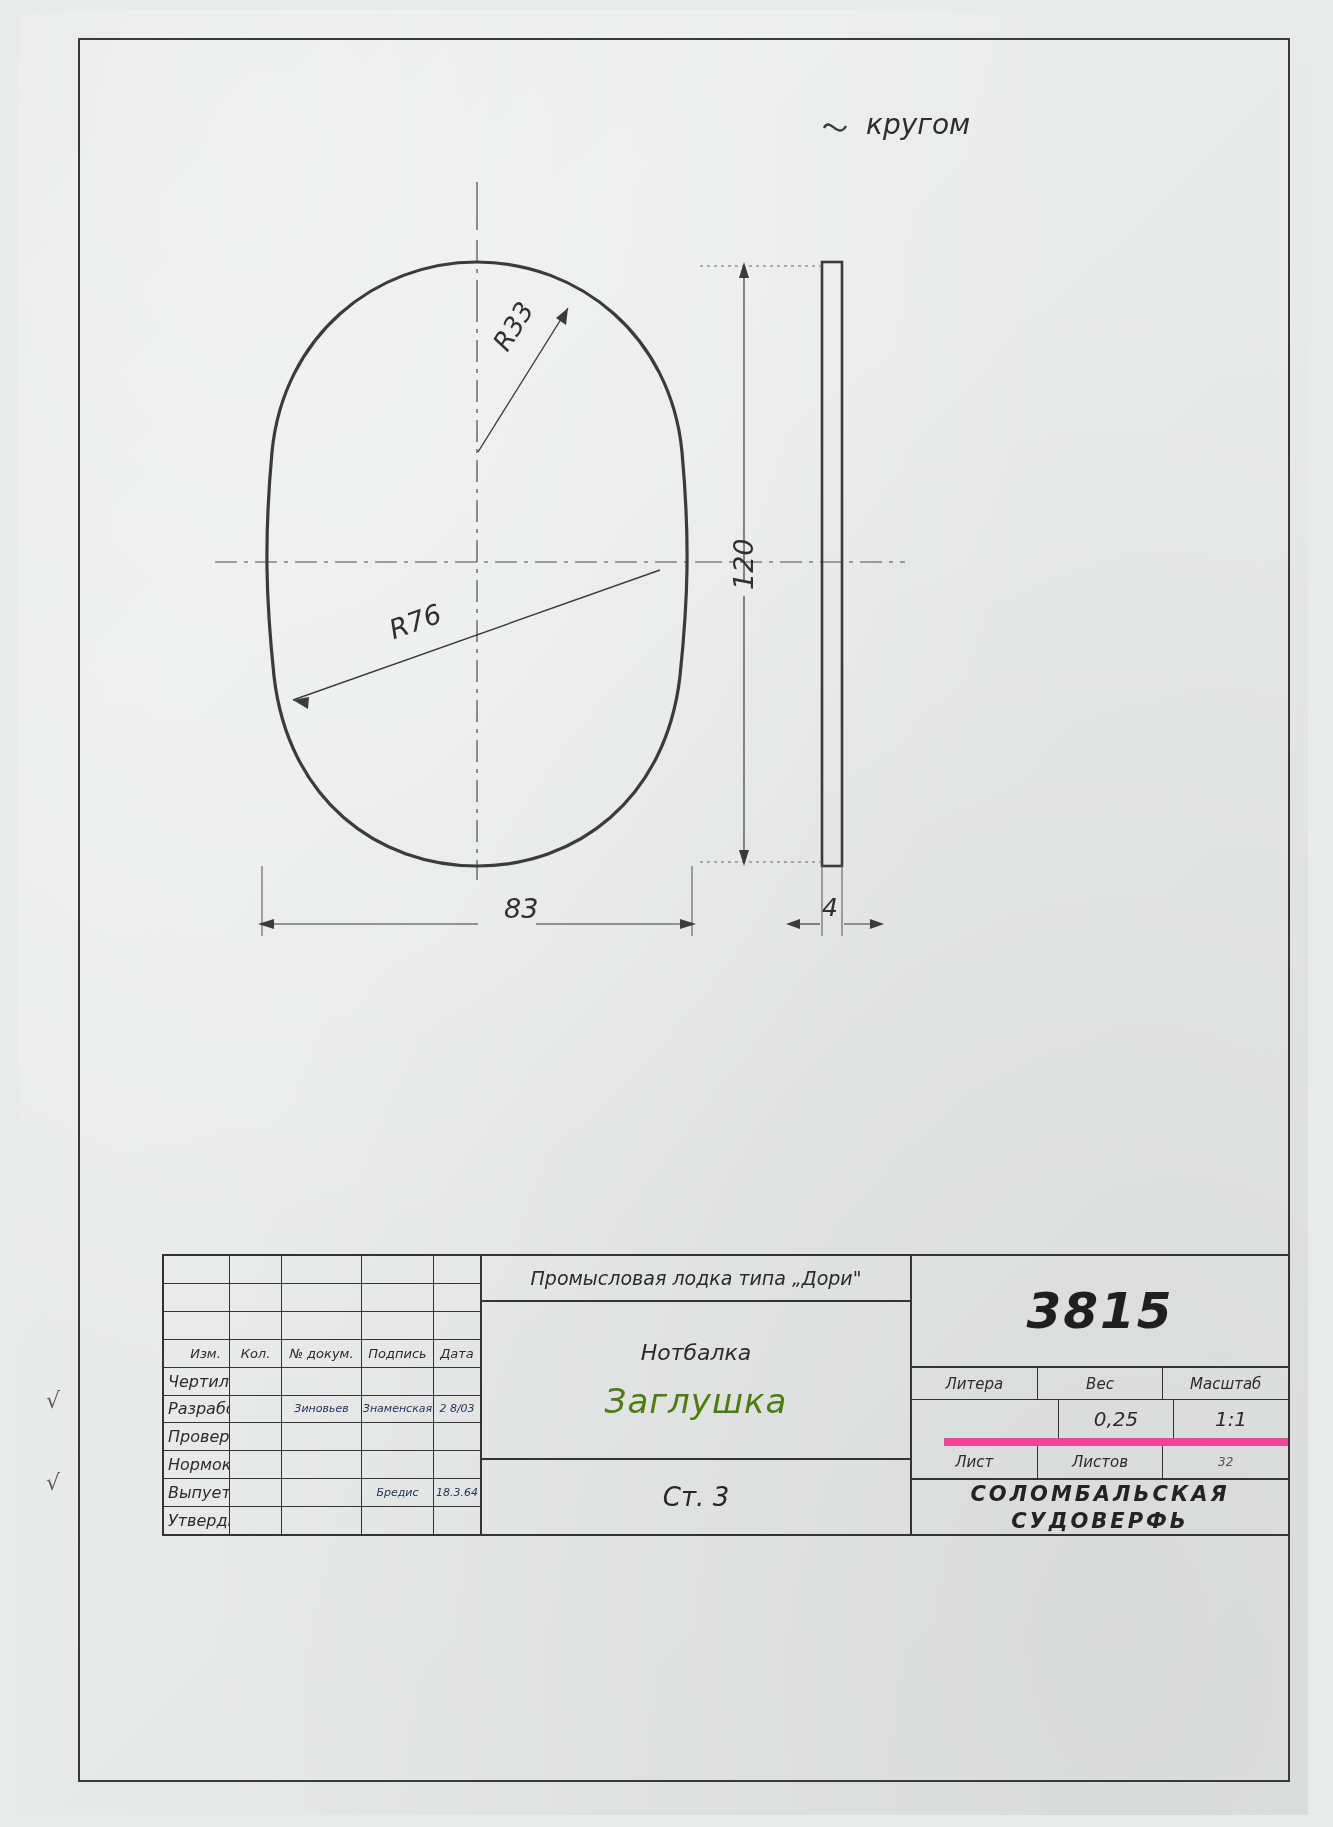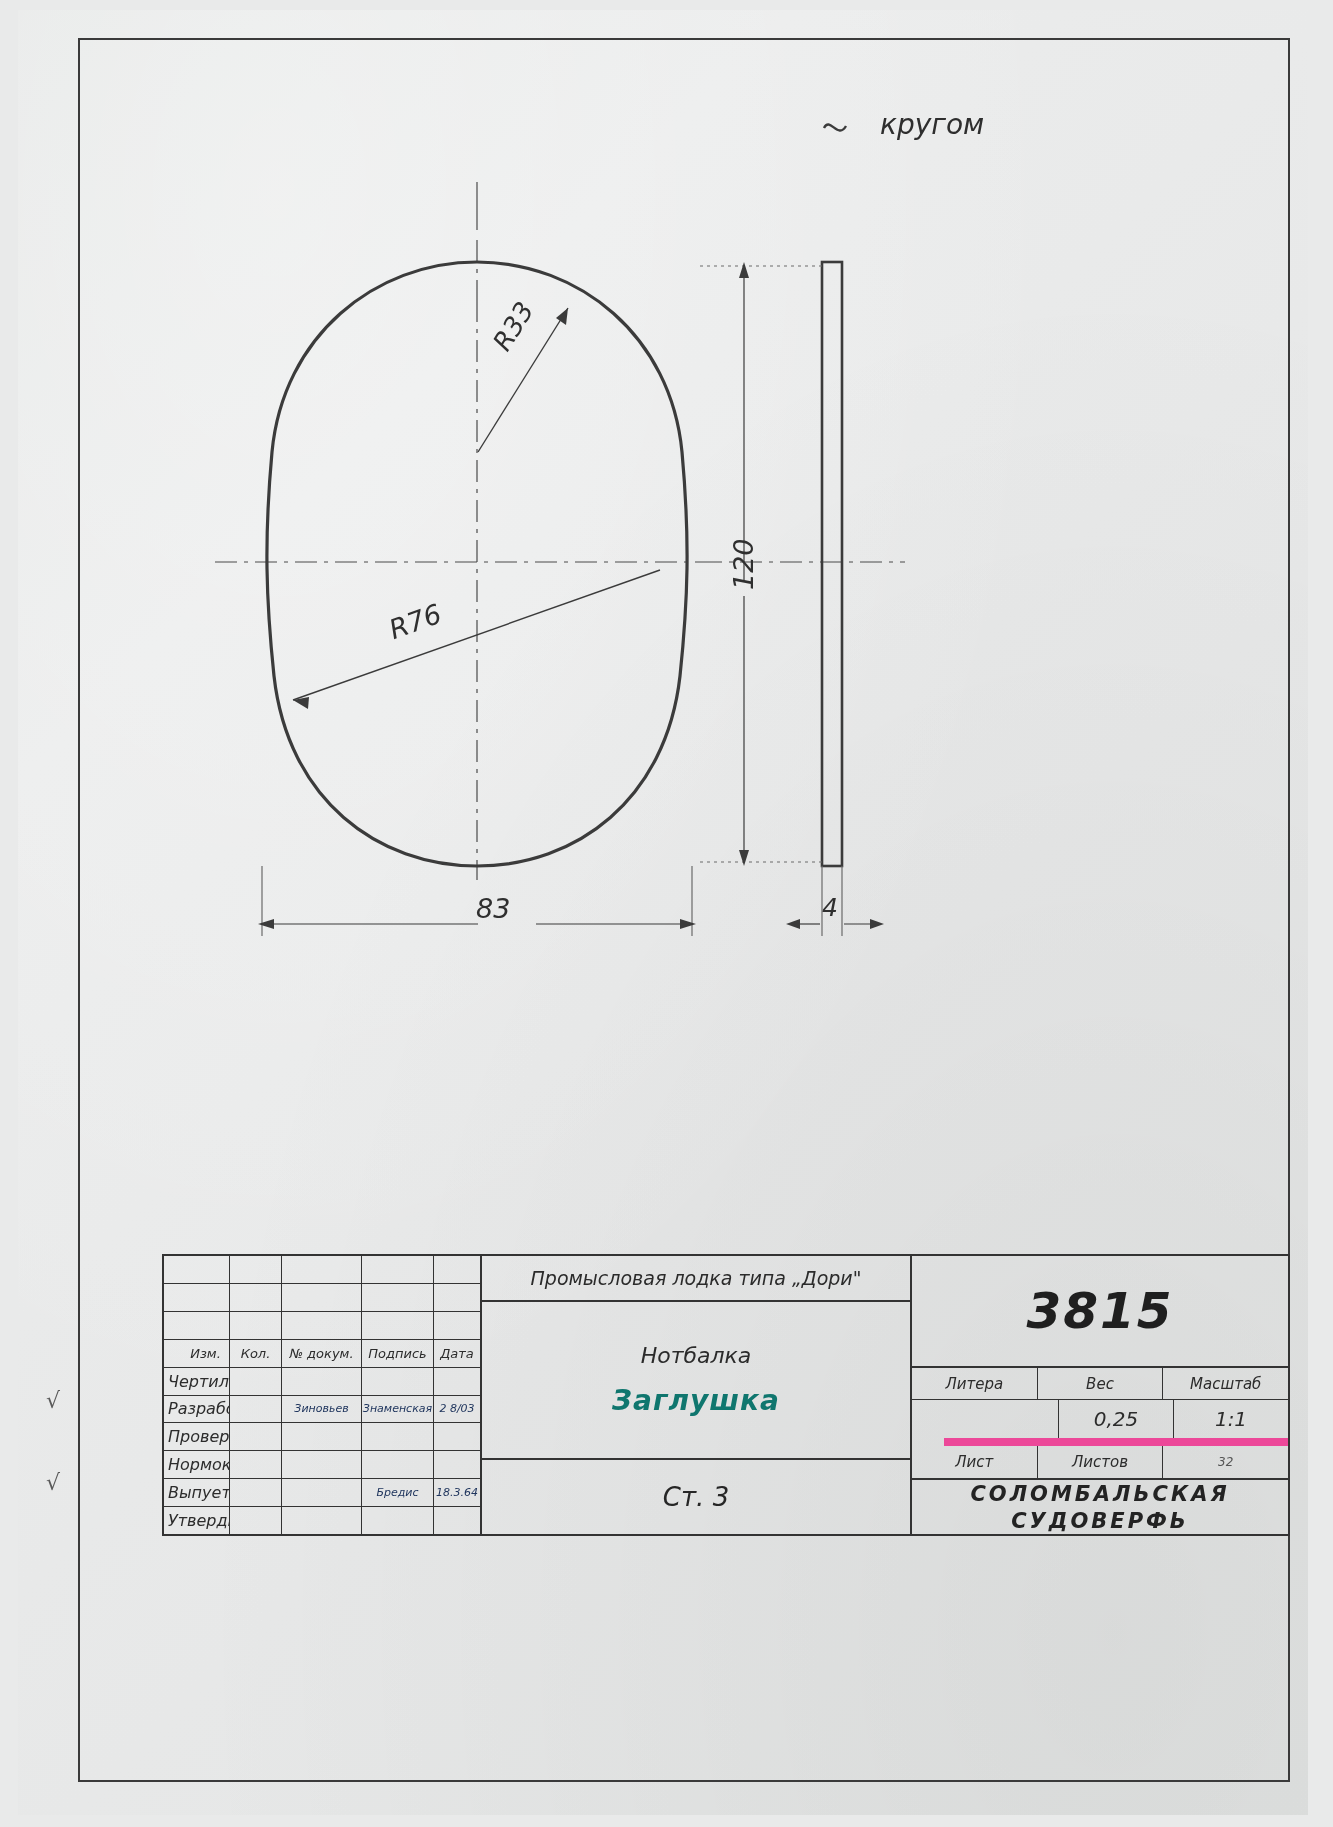--- a/index.html
+++ b/index.html
@@ -136,23 +136,23 @@
   }
   .mid-n1 {
     font-family: "DejaVu Sans", sans-serif;
     font-style: italic;
     font-size: 22px;
     color: #2b2b2b;
   }
   .mid-n2 {
     font-family: "DejaVu Sans", sans-serif;
     font-style: italic;
-    font-weight: bold;
-    font-size: 28px;
-    color: #0f766e;
+    font-weight: normal;
+    font-size: 34px;
+    color: #4d7c0f;
     letter-spacing: 1px;
   }
   .mid-mat {
     height: 74px;
     display: flex;
     align-items: center;
     justify-content: center;
     font-family: "DejaVu Sans", sans-serif;
     font-style: italic;
     font-size: 26px;
@@ -299,29 +299,29 @@
       <path d="M844,924 L880,924"></path>
       <path d="M822,866 L822,936" stroke="#6a6a6a"></path>
       <path d="M842,866 L842,936" stroke="#6a6a6a"></path>
     </g>
     <path d="M786,924 L800,919 L800,929 Z" fill="#3b3b3b"></path>
     <path d="M884,924 L870,919 L870,929 Z" fill="#3b3b3b"></path>
 
     <path d="M824,128 C830,116 838,140 846,126" fill="none" stroke="#3b3b3b" stroke-width="2.4"></path>
   </svg>
 
-  <div class="hand" style="left:866px; top:108px; font-size:28px;margin-left:14px;">кругом</div>
+  <div class="hand" style="left:866px; top:108px; font-size:28px;">кругом</div>
 
   <div class="dim" style="left:487px; top:340px; font-size:26px; transform: rotate(-58deg); transform-origin: left top;">R33</div>
 
   <div class="dim" style="left:385px; top:616px; font-size:27px; transform: rotate(-20deg); transform-origin: left top;">R76</div>
 
   <div class="dim" style="left:728px; top:590px; font-size:27px; transform: rotate(-90deg); transform-origin: left top;">120</div>
 
-  <div class="dim" style="left:476px; top:893px; font-size:27px;">83</div>
+  <div class="dim" style="left:504px; top:893px; font-size:27px;">83</div>
 
   <div class="dim" style="left:822px; top:893px; font-size:25px;">4</div>
 
   <div class="checkmark" style="left:46px; top:1388px;">√</div>
   <div class="checkmark" style="left:46px; top:1470px;">√</div>
 
   <div id="titleblock">
 
     <div class="tb-left">
       <div class="tb-row">

